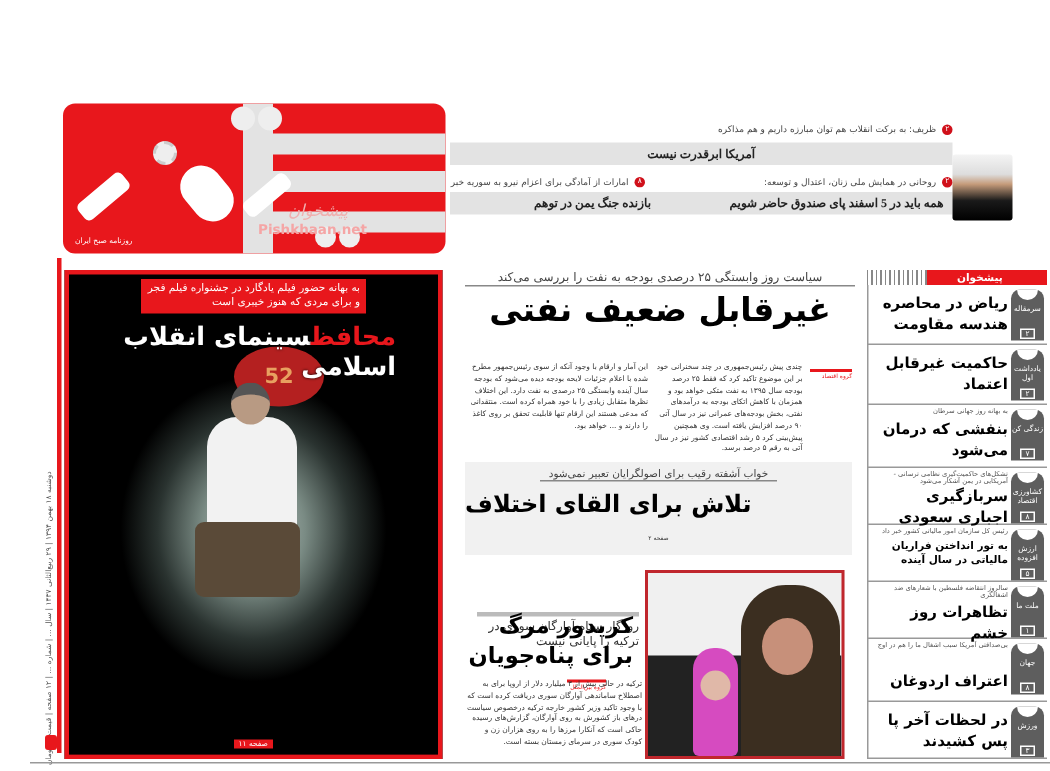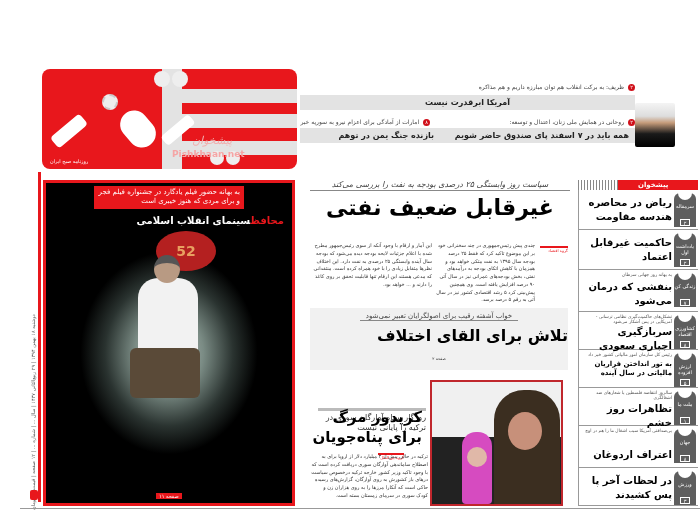--- a/index.html
+++ b/index.html
@@ -17,38 +17,38 @@
   #mh-watermark { position: absolute; left: 130px; top: 80px; font-size: 9px; color: #f5a5a5; font-weight: bold; }
   #mh-watermark-fa { position: absolute; left: 150px; top: 65px; font-size: 11px; color: #f0b0b0; font-style: italic; }
 
   
   #left-strip { left: 30px; top: 75px; width: 12px; height: 435px; writing-mode: vertical-rl; transform: rotate(180deg); font-size: 5px; color: #555; }
   #left-redbar { left: 38px; top: 172px; width: 3px; height: 330px; background: #e8171c; }
   #left-logo-badge { left: 30px; top: 490px; width: 8px; height: 10px; background: #e8171c; border-radius: 2px; }
 
   
   .teaser-kicker { font-size: 6px; color: #444; white-space: nowrap; }
-  .teaser-bar { background: #e3e3e3; font-size: 8px; font-weight: bold; color: #222; padding: 3px 6px; white-space: nowrap; }
+  .teaser-bar { background: #e3e3e3; font-size: 8px; font-weight: bold; color: #222; padding: 3px 6px; white-space: nowrap; font-family: Liberation Serif, serif; }
   .num-badge { display: inline-block; width: 7px; height: 7px; border-radius: 50%; background: #d0101a; color: #fff; font-size: 5px; line-height: 7px; text-align: center; margin-left: 2px; vertical-align: middle; }
   #rouhani-photo { left: 635px; top: 103px; width: 40px; height: 44px; background: linear-gradient(180deg,#f4f4f4 0%,#ddd 30%,#c59b7a 45%,#1a1a1a 70%,#000 100%); border-radius: 2px; }
 
   
   #cover-frame { left: 43px; top: 180px; width: 252px; height: 326px; background: #000; border: 3px solid #e8171c; overflow: hidden; }
   #cover-photo { position: absolute; left: 0; top: 70px; width: 100%; height: 250px; background: radial-gradient(ellipse 40% 45% at 50% 40%, #bfc6c3 0%, #7a8b84 35%, #2a3330 65%, #000 90%); }
   #cover-man { position: absolute; left: 92px; top: 95px; width: 60px; height: 80px; background: #f2f2f2; border-radius: 20px 20px 4px 4px; }
   #cover-head { position: absolute; left: 108px; top: 72px; width: 26px; height: 28px; background: #b89a83; border-radius: 50%; border-top: 8px solid #555; }
   #cover-legs { position: absolute; left: 84px; top: 165px; width: 70px; height: 50px; background: #5a4a38; border-radius: 6px; }
   #cover-roundel { position: absolute; left: 110px; top: 48px; width: 60px; height: 40px; background: #b42020; border-radius: 50%; color: #e8a060; font-size: 14px; font-weight: bold; text-align: center; line-height: 40px; }
   #cover-kicker-box { position: absolute; left: 48px; top: 3px; width: 150px; background: #e8171c; color: #fff; font-size: 7px; padding: 2px 4px; line-height: 1.35; }
-  #cover-headline { position: absolute; left: 10px; right: 8px; top: 32px; font-size: 10px; font-weight: bold; color: #fff; text-shadow: 0 0 2px #000; }
+  #cover-headline { position: absolute; left: 10px; right: 28px; top: 32px; font-size: 17px; font-weight: bold; color: #fff; text-shadow: 0 0 2px #000; }
   #cover-headline .red { color: #e8171c; }
   #cover-page-ref { position: absolute; left: 110px; bottom: 4px; background: #e8171c; color: #fff; font-size: 5px; padding: 0 3px; }
 
   
-  #center-kicker { left: 310px; top: 180px; width: 260px; font-size: 8px; color: #444; text-align: center; border-bottom: 1px solid #888; padding-bottom: 1px; font-style: italic; }
+  #center-kicker { left: 310px; top: 180px; width: 260px; font-size: 8px; color: #444; text-align: center; border-bottom: 1px solid #888; padding-bottom: 1px; }
   #center-headline { left: 310px; top: 195px; width: 260px; font-size: 22px; font-weight: bold; color: #000; text-align: center; }
   .body-text { font-size: 5px; color: #333; line-height: 1.55; }
   #center-body-right { left: 435px; top: 242px; width: 132px; }
   #center-body-left { left: 310px; top: 242px; width: 122px; }
   #author-tag-1 { left: 540px; top: 246px; width: 28px; height: 14px; border-top: 2px solid #e8171c; font-size: 4px; color: #e8171c; }
 
   #sub-box { left: 310px; top: 308px; width: 258px; height: 62px; background: #f1f1f1; }
   #sub-kicker { position: absolute; left: 50px; right: 50px; top: 4px; font-size: 7px; color: #444; text-align: center; border-bottom: 1px solid #888; }
   #sub-headline { position: absolute; left: 0; right: 0; top: 18px; font-size: 16px; font-weight: bold; text-align: center; color: #000; }
   #sub-page-ref { position: absolute; left: 0; right: 0; top: 48px; font-size: 4px; text-align: center; color: #333; }
@@ -105,21 +105,21 @@
 <div class="abs rtl teaser-kicker" style="left:400px;top:83px;width:235px">
   <span class="num-badge">۲</span>
   <span>ظریف: به برکت انقلاب هم توان مبارزه داریم و هم مذاکره</span>
 </div>
 <div class="abs rtl teaser-bar" style="left:300px;top:95px;width:335px;text-align:center">آمریکا ابرقدرت نیست</div>
 
 <div class="abs rtl teaser-kicker" style="left:455px;top:118px;width:180px">
   <span class="num-badge">۲</span>
   <span>روحانی در همایش ملی زنان، اعتدال و توسعه:</span>
 </div>
-<div class="abs rtl teaser-bar" style="left:440px;top:128px;width:195px">همه باید در ۷ اسفند پای صندوق حاضر شویم</div>
+<div class="abs rtl teaser-bar" style="left:440px;top:128px;width:195px">همه باید در 5 اسفند پای صندوق حاضر شویم</div>
 
 <div class="abs rtl teaser-kicker" style="left:300px;top:118px;width:130px;overflow:hidden">
   <span class="num-badge">۸</span>
   <span>امارات از آمادگی برای اعزام نیرو به سوریه خبر داد</span>
 </div>
 <div class="abs rtl teaser-bar" style="left:300px;top:128px;width:140px">بازنده جنگ یمن در توهم</div>
 
 <div id="rouhani-photo" class="abs"></div>
 
 <div id="cover-frame" class="abs">
@@ -136,21 +136,21 @@
 </div>
 
 <div id="center-kicker" class="abs rtl" style="text-align:center">سیاست روز وابستگی ۲۵ درصدی بودجه به نفت را بررسی می‌کند</div>
 <div id="center-headline" class="abs rtl" style="text-align:center">غیرقابل ضعیف نفتی</div>
 <div id="author-tag-1" class="abs rtl">گروه اقتصاد</div>
 <div id="center-body-right" class="abs rtl body-text" style="padding-right:32px">چندی پیش رئیس‌جمهوری در چند سخنرانی خود بر این موضوع تاکید کرد که فقط ۲۵ درصد بودجه سال ۱۳۹۵ به نفت متکی خواهد بود و همزمان با کاهش اتکای بودجه به درآمدهای نفتی، بخش بودجه‌های عمرانی نیز در سال آتی ۹۰ درصد افزایش یافته است. وی همچنین پیش‌بینی کرد ۵ رشد اقتصادی کشور نیز در سال آتی به رقم ۵ درصد برسد.</div>
 <div id="center-body-left" class="abs rtl body-text">این آمار و ارقام با وجود آنکه از سوی رئیس‌جمهور مطرح شده با اعلام جزئیات لایحه بودجه دیده می‌شود که بودجه سال آینده وابستگی ۲۵ درصدی به نفت دارد. این اختلاف نظرها متقابل زیادی را با خود همراه کرده است. منتقدانی که مدعی هستند این ارقام تنها قابلیت تحقق بر روی کاغذ را دارند و ... خواهد بود.</div>
 
 <div id="sub-box" class="abs">
   <div id="sub-kicker" class="rtl" style="text-align:center">خواب آشفته رقیب برای اصولگرایان تعبیر نمی‌شود</div>
-  <div id="sub-headline" class="rtl" style="text-align:right">تلاش برای القای اختلاف</div>
+  <div id="sub-headline" class="rtl" style="text-align:left">تلاش برای القای اختلاف</div>
   <div id="sub-page-ref">صفحه ۲</div>
 </div>
 
 <div id="refugee-kicker" class="abs rtl">روزگار سیاه آوارگان سوری در ترکیه را پایانی نیست</div>
 <div id="refugee-headline" class="abs rtl">کریدور مرگ برای پناه‌جویان</div>
 <div id="author-tag-2" class="abs rtl">گروه بین‌الملل</div>
 <div id="refugee-body" class="abs rtl body-text">ترکیه در حالی بیش از ۳ میلیارد دلار از اروپا برای به اصطلاح ساماندهی آوارگان سوری دریافت کرده است که با وجود تاکید وزیر کشور خارجه ترکیه درخصوص سیاست درهای باز کشورش به روی آوارگان، گزارش‌های رسیده حاکی است که آنکارا مرزها را به روی هزاران زن و کودک سوری در سرمای زمستان بسته است.</div>
 <div id="refugee-photo" class="abs">
   <div id="ref-bg-dark"></div>
   <div id="ref-girl"></div>

